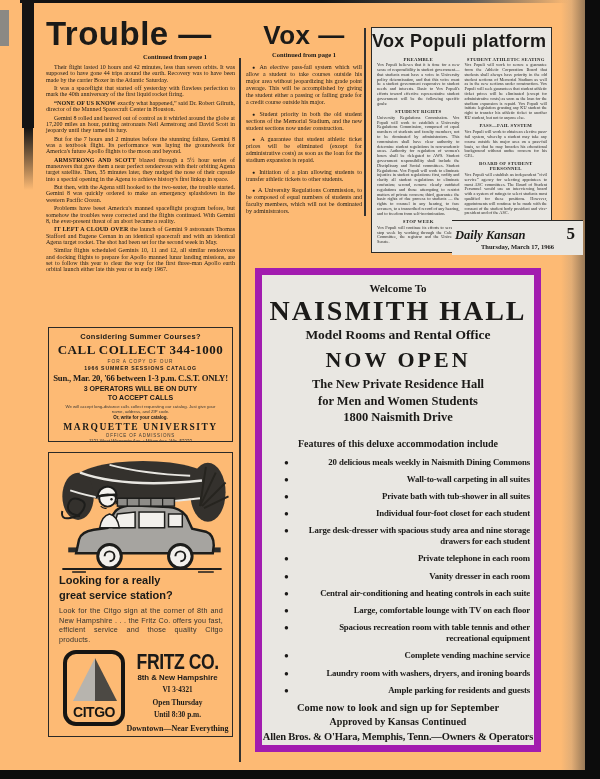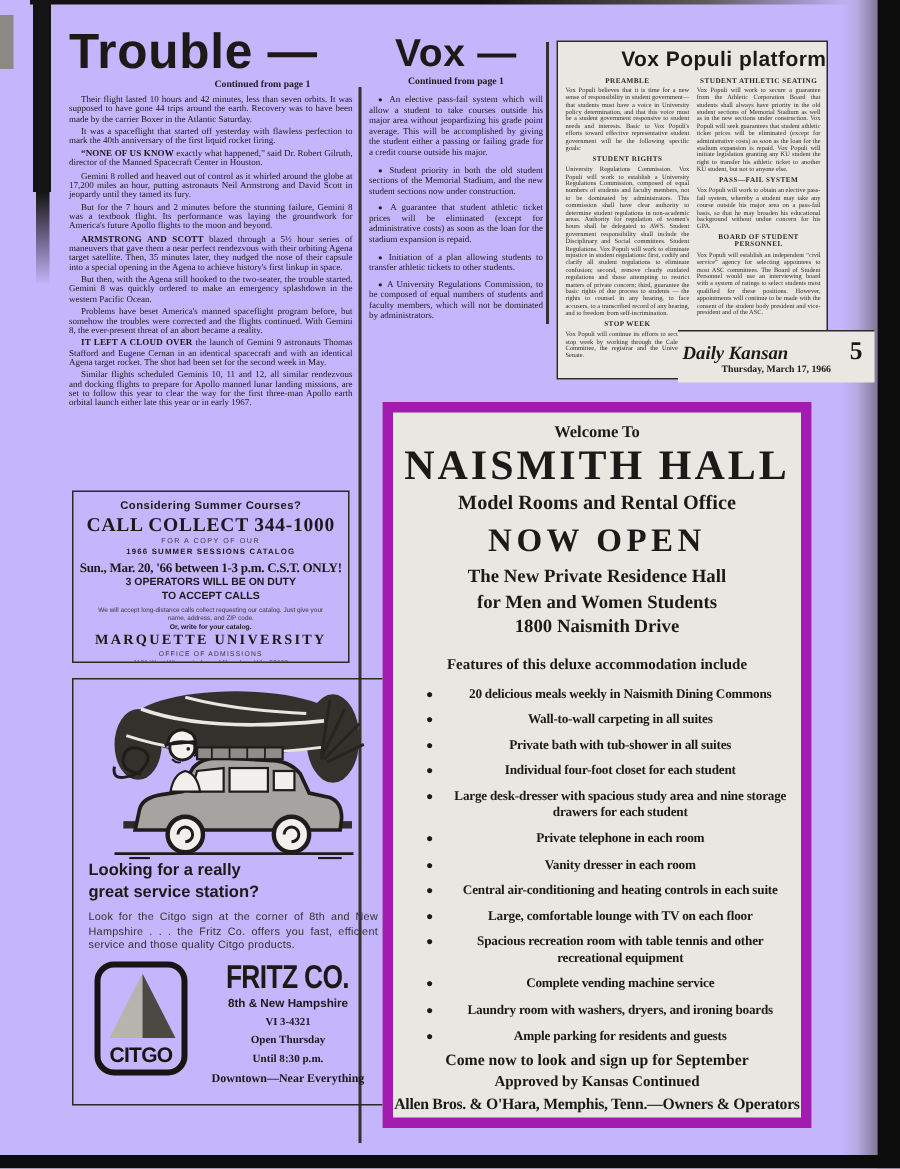--- a/index.html
+++ b/index.html
@@ -1,16 +1,16 @@
 <!DOCTYPE html>
 <html><head>
 <meta charset="utf-8">
 <style>
   html,body{margin:0;padding:0;background:#b6b4b0;}
-  .page{position:relative;width:600px;height:779px;background:#c4b5fd;overflow:hidden;
+  .page{position:relative;width:600px;height:779px;background:#fdba74;overflow:hidden;
         font-family:"Liberation Serif",serif;color:#1b1a18;}
   .abs{position:absolute;}
 
   
   .edge-right{right:0;top:0;width:15px;height:779px;background:#0c0c0c;}
   .curl{right:15px;top:0;width:30px;height:779px;
         background:linear-gradient(to left,rgba(70,68,64,.55),rgba(130,128,124,.22) 45%,rgba(0,0,0,0) 80%);}
   .edge-bottom{left:0;bottom:0;width:600px;height:9px;background:#0c0c0c;}
   .tl-block{left:0;top:10px;width:9px;height:36px;background:#8b8984;}
   .tl-bar{left:22px;top:0;width:12px;height:128px;background:#141414;}
@@ -34,22 +34,22 @@
   
   .vox{left:246px;top:20px;width:116px;}
   .vox .h-big{font-size:26px;text-align:center;line-height:30px;}
   .vox .continued{text-align:center;padding-right:0;margin-bottom:6px;}
   .voxlist p{margin:0 0 4.5px;font-size:6px;line-height:7px;text-align:justify;text-indent:6px;}
   .voxlist p::before{content:"\25CF  ";font-size:5px;}
 
   
   .pfbox{left:371px;top:27px;width:181px;height:226px;border:1.5px solid #2b2a27;
          box-sizing:border-box;overflow:hidden;background:#e9e7e2;}
-  .pftitle{font-family:"Liberation Sans",sans-serif;font-weight:bold;font-size:14px;
-           text-align:right;margin-top:3px;letter-spacing:.3px;}
+  .pftitle{font-family:"Liberation Sans",sans-serif;font-weight:bold;font-size:18px;
+           text-align:left;margin-top:3px;letter-spacing:.3px;}
   .pfcols{display:flex;gap:5px;padding:2px 4px 0 5px;}
   .pfcol{flex:1;font-size:4.3px;line-height:4.8px;text-align:justify;color:#2a2926;}
   .pf-h{font-weight:bold;text-align:center;font-size:4.8px;letter-spacing:.3px;margin:3.5px 0 1px;}
   .pf-p{margin:0;}
 
   
   .folio{left:452px;top:220px;width:131px;height:34px;background:#e9e7e2;
          border-top:1.5px solid #2b2a27;z-index:5;}
   .folio-row{display:flex;justify-content:space-between;align-items:baseline;padding:3px 8px 0 3px;}
   .dk{font-weight:bold;font-style:italic;font-size:12.5px;}
@@ -59,21 +59,21 @@
   
   .naismith{left:255px;top:268px;width:286px;height:484px;border:7px solid #a21caf;
             box-sizing:border-box;text-align:center;overflow:hidden;z-index:4;background:#e9e7e2;}
   .n-welcome{font-weight:bold;font-size:11px;margin-top:7px;}
   .n-name{font-weight:bold;font-size:28px;letter-spacing:2px;margin-top:2px;line-height:30px;}
   .n-sub{font-weight:bold;font-size:13.5px;margin-top:1px;}
   .n-open{font-weight:bold;font-size:22px;letter-spacing:3px;margin-top:4px;line-height:25px;}
   .n-lines{margin-top:4px;}
   .n-lines div{font-weight:bold;font-size:12.5px;line-height:16.5px;}
   .n-feat{font-weight:bold;font-size:10px;margin-top:12px;}
-  .n-list{list-style:none;text-align:center;margin:8px 4px 0 22px;padding:0;}
+  .n-list{list-style:none;text-align:right;margin:8px 4px 0 22px;padding:0;}
   .n-list li{position:relative;font-weight:bold;font-size:8.8px;line-height:11px;
              letter-spacing:-.15px;padding-left:13px;margin-bottom:6.2px;}
   .n-list li::before{content:"\25CF";position:absolute;left:0;top:0;font-size:8px;}
   .n-close div{font-weight:bold;}
   .n-close div:nth-child(1){font-size:10.5px;margin-top:4px;}
   .n-close div:nth-child(2){font-size:10px;margin-top:3px;}
   .n-close div:nth-child(3){font-size:10.5px;margin-top:4px;letter-spacing:-.2px;}
 
   
   .marq{left:48px;top:327px;width:185px;height:115px;border:1.5px solid #2b2a27;
@@ -87,21 +87,21 @@
   .m-when{font-family:"Liberation Serif",serif;font-weight:bold;font-size:8.7px;margin-top:2px;letter-spacing:-.2px;}
   .m-op{font-weight:bold;font-size:7px;line-height:8.5px;margin-top:2px;}
   .m-fine{font-size:4.3px;line-height:5px;margin-top:2px;padding:0 14px;color:#3a3935;}
   .m-or{font-weight:bold;font-size:4.5px;margin-top:1px;}
   .m-univ{font-family:"Liberation Serif",serif;font-weight:bold;font-size:9.5px;
           letter-spacing:1.5px;margin-top:2px;}
   .m-office{font-size:4.5px;letter-spacing:.8px;margin-top:1px;color:#3a3935;}
   .m-addr{font-size:4.5px;margin-top:1px;color:#3a3935;}
 
   
-  .citgo{left:48px;top:452px;width:214px;height:285px;border:1.5px solid #2b2a27;
+  .citgo{left:48px;top:452px;width:185px;height:285px;border:1.5px solid #2b2a27;
          box-sizing:border-box;overflow:hidden;}
   .cartoon{display:block;margin:2px auto 0;}
   .c-h{font-family:"Liberation Sans",sans-serif;font-weight:bold;font-size:11px;
        line-height:14.5px;padding-left:10px;}
   .c-body{font-family:"Liberation Sans",sans-serif;font-size:7.2px;line-height:9.6px;
           padding:4px 9px 0 10px;text-align:justify;letter-spacing:.2px;color:#33322f;}
   .c-bottom{display:flex;align-items:flex-start;padding:5px 3px 0 13px;}
   .fritz{flex:1;text-align:center;}
   .fritz-name{font-family:"Liberation Sans",sans-serif;font-weight:bold;font-size:20px;
               letter-spacing:-.5px;display:inline-block;transform:scale(.88,1.1);transform-origin:center top;}

